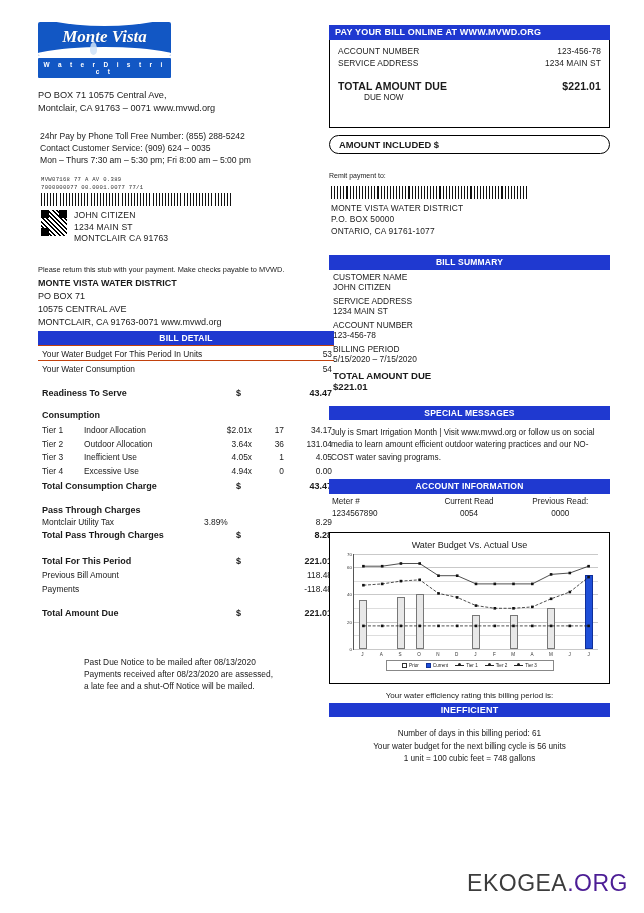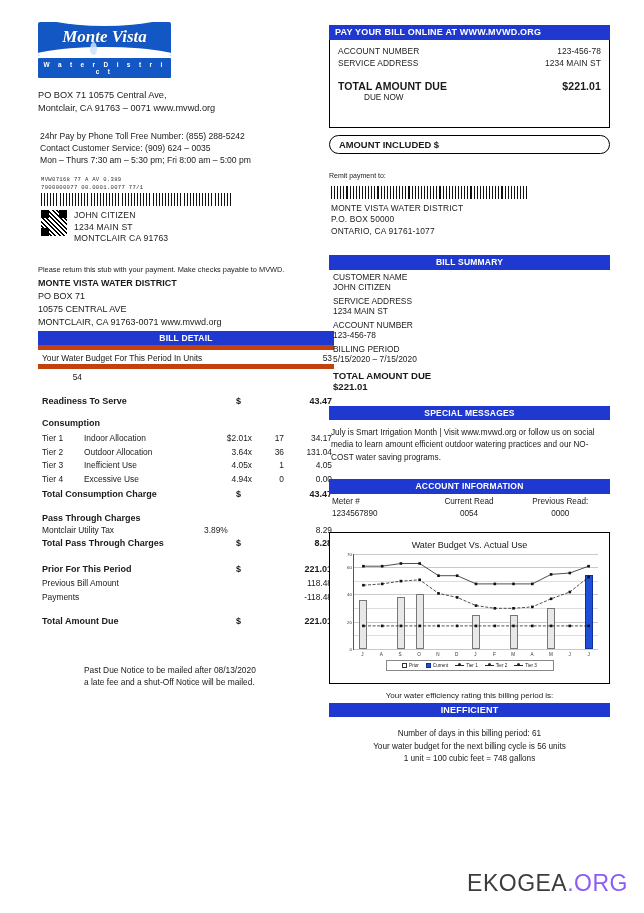--- a/index.html
+++ b/index.html
@@ -119,21 +119,21 @@
 
   .return-note { font-size: 7.4px; margin-top: 20px; }
   .stub-company { font-size: 9px; line-height: 13px; margin-top: 3px; }
   .stub-company .c1 { font-weight: bold; }
 
   
   .bd-rows { font-size: 8.4px; }
   .bd-rows .r { display: flex; padding: 2.4px 2px 1.6px 4px; }
   .bd-rows .r .lbl { flex: 1; }
   .bd-rows .r .val { width: 40px; text-align: right; }
-  .sep { border-top: 5px solid #c2410c; }
+  .sep { border-top: 1px solid #c2410c; }
 
   .charge-title { font-size: 9px; font-weight: bold; margin-top: 10px; padding-left: 4px; }
 
   .tier-rows { font-size: 8.4px; margin-top: 3px; }
   .tier-rows .tr { display: flex; padding: 1.8px 2px 1.8px 4px; }
   .tier-rows .tr .t { width: 42px; }
   .tier-rows .tr .d { flex: 1; }
   .tier-rows .tr .rate { width: 46px; text-align: right; }
   .tier-rows .tr .units { width: 32px; text-align: right; }
   .tier-rows .tr .amt { width: 48px; text-align: right; }
@@ -248,21 +248,21 @@
 
   .eff-label { text-align: center; font-size: 8px; margin-top: 7px; }
   .eff-bar { margin-top: 3px; }
   .footnotes { text-align: center; font-size: 8.2px; line-height: 12.4px; margin-top: 11px; }
 
   .watermark {
     position: absolute; right: 16px; bottom: 16px;
     font-size: 23px; letter-spacing: .5px;
     color: #3c3c3c;
   }
-  .watermark .org { color: #8b5cf6; }
+  .watermark .org { color: #4c1d95; }
 </style>
 </head>
 <body>
 
 <div class="left-col">
 
   <div class="logo-wrap">
     <div class="logo-main">
       <div class="wave2"></div>
       <div class="wave"></div>
@@ -305,20 +305,21 @@
   </div>
 
   <div class="blue-bar" style="margin-top:2px">BILL DETAIL</div>
 
   <div class="bd-rows">
     <div class="r sep">
       <span class="lbl">Your Water Budget For This Period In Units</span>
       <span class="val">53</span>
     </div>
     <div class="r sep">
+      <span class="lbl">Your Water Consumption</span>
       <span class="val">54</span>
     </div>
   </div>
 
   <div class="tot-line" style="margin-top:8px">
     <span class="lbl">Readiness To Serve</span>
     <span class="cur">$</span>
     <span class="amt">43.47</span>
   </div>
 
@@ -370,21 +371,21 @@
     </div>
   </div>
   <div class="tot-line" style="padding-top:1px">
     <span class="lbl">Total Pass Through Charges</span>
     <span class="cur">$</span>
     <span class="amt">8.28</span>
   </div>
 
   <div class="sum-rows" style="margin-top:12px">
     <div class="sr bold">
-      <span class="lbl">Prior For This Period</span>
+      <span class="lbl">Total For This Period</span>
       <span class="cur">$</span>
       <span class="amt">221.01</span>
     </div>
     <div class="sr">
       <span class="lbl">Previous Bill Amount</span>
       <span class="cur"></span>
       <span class="amt">118.48</span>
     </div>
     <div class="sr">
       <span class="lbl">Payments</span>
@@ -393,20 +394,21 @@
     </div>
     <div class="sr bold" style="margin-top:10px">
       <span class="lbl">Total Amount Due</span>
       <span class="cur">$</span>
       <span class="amt">221.01</span>
     </div>
   </div>
 
   <div class="latefee">
     <div>Past Due Notice to be mailed after 08/13/2020</div>
+    <div>Payments received after 08/23/2020 are assessed,</div>
     <div>a late fee and a shut-Off Notice will be mailed.</div>
   </div>
 </div>
 
 <div class="right-col">
 
   <div class="blue-bar" style="text-align:left;padding-left:6px;font-size:9px">PAY YOUR BILL ONLINE AT WWW.MVWD.ORG</div>
   <div class="stub-box">
     <div class="r">
       <span>ACCOUNT NUMBER</span>

